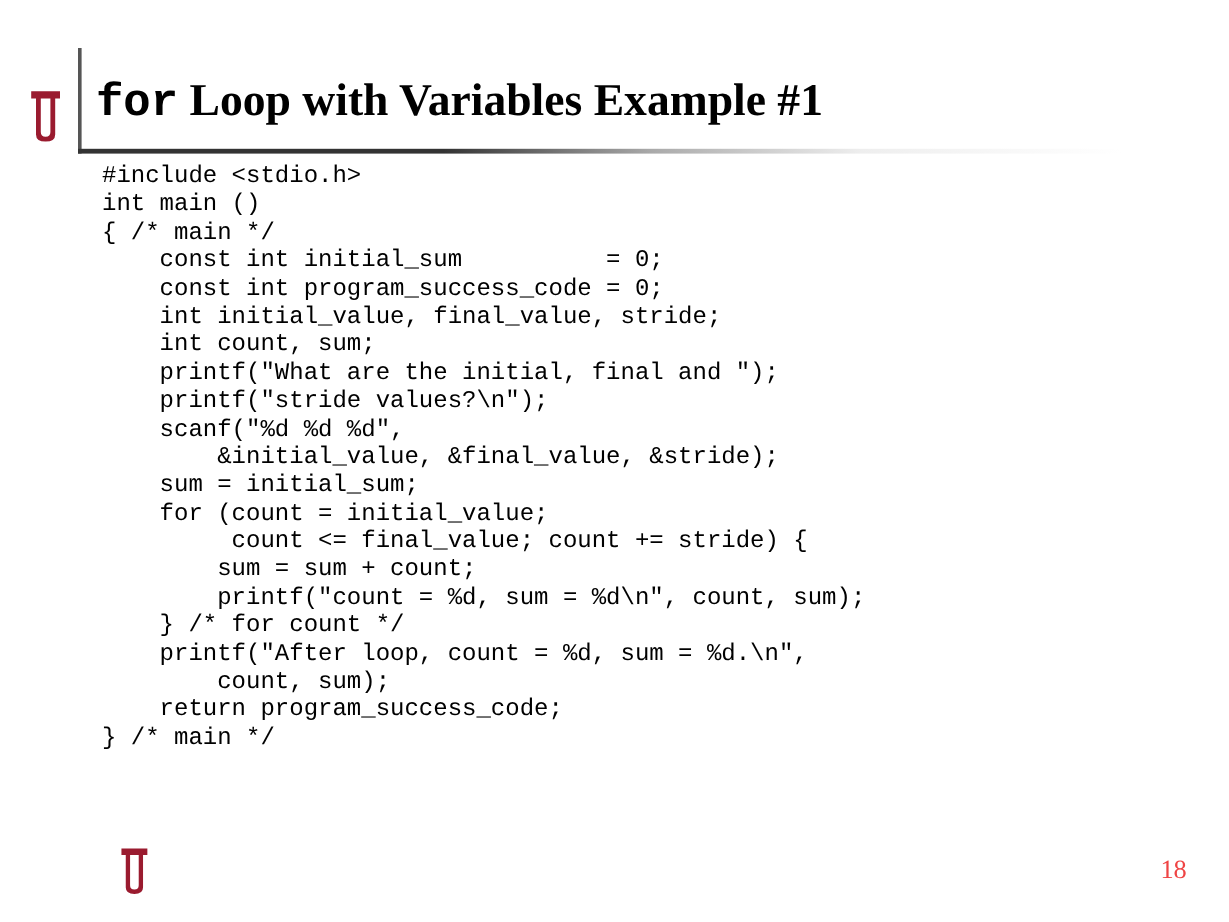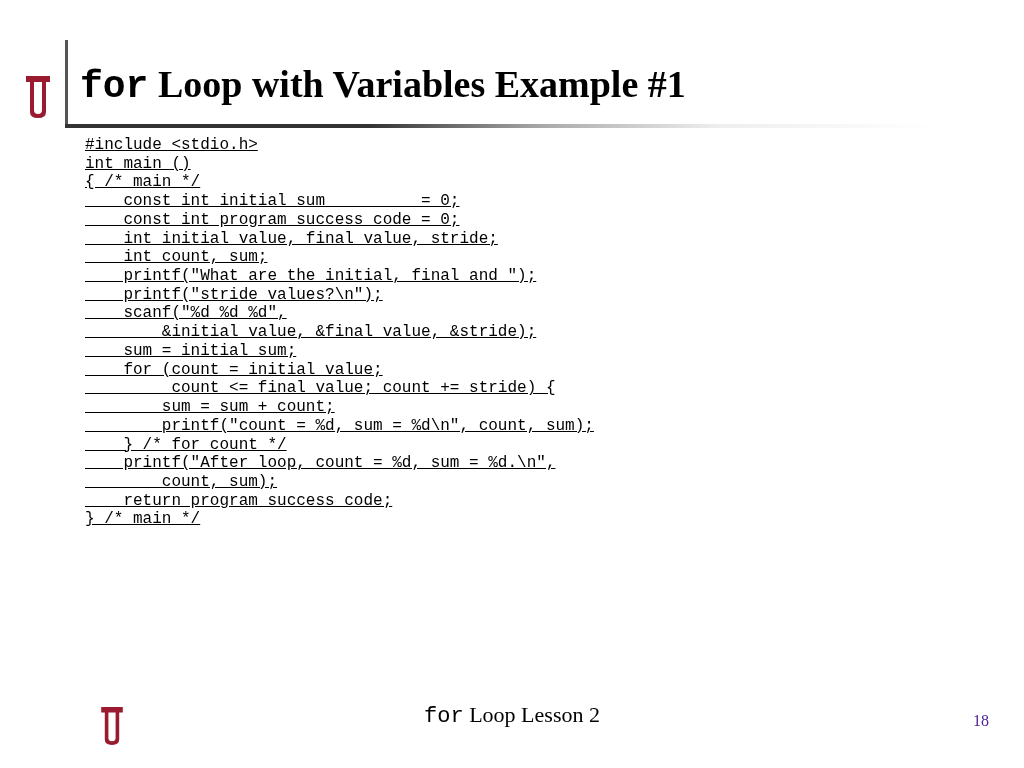--- a/index.html
+++ b/index.html
@@ -54,25 +54,24 @@
   }
   .title .mono {
     font-family: "Courier New", Courier, monospace;
     font-weight: bold;
   }
   .code {
     position: absolute;
     left: 85px;
     top: 136px;
     font-family: "Courier New", Courier, monospace;
-    font-size: 16px;
+    font-size: 20px;
     line-height: 1.17;
     color: #000;
     white-space: pre;
-    text-decoration: underline;
   }
   .footer-center {
     position: absolute;
     left: 0;
     width: 1024px;
     top: 702px;
     text-align: center;
     color: #000;
   }
   .footer-line1 {
@@ -82,22 +81,22 @@
     font-family: "Courier New", Courier, monospace;
   }
   .footer-line2 {
     font-size: 18px;
     margin-top: 2px;
   }
   .page-num {
     position: absolute;
     right: 35px;
     top: 712px;
-    font-size: 16px;
-    color: #4c1d95;
+    font-size: 22px;
+    color: #ef4444;
   }
 </style>
 </head>
 <body>
 
 <div class="logo-main">
   <svg viewBox="0 0 40 50" width="40" height="50">
     <path d="M8 4 L32 4 L32 10 L28 10 L28 40 Q28 46 20 46 Q12 46 12 40 L12 10 L8 10 Z
              M16 10 L16 38 Q16 42 20 42 Q24 42 24 38 L24 10 Z" fill="#9a1b2f"></path>
   </svg>
@@ -126,23 +125,20 @@
          count &lt;= final_value; count += stride) {
         sum = sum + count;
         printf("count = %d, sum = %d\n", count, sum);
     } /* for count */
     printf("After loop, count = %d, sum = %d.\n",
         count, sum);
     return program_success_code;
 } /* main */</div>
 
 <div class="footer-center">
-  <div class="footer-line1">
-    <span class="mono">for</span><span> Loop Lesson 2</span>
-  </div>
 </div>
 
 <div class="page-num">18</div>
 
 <div class="logo-footer">
   <svg viewBox="0 0 40 50" width="36" height="48">
     <path d="M8 4 L32 4 L32 10 L28 10 L28 40 Q28 46 20 46 Q12 46 12 40 L12 10 L8 10 Z
              M16 10 L16 38 Q16 42 20 42 Q24 42 24 38 L24 10 Z" fill="#9a1b2f"></path>
   </svg>
 </div>

